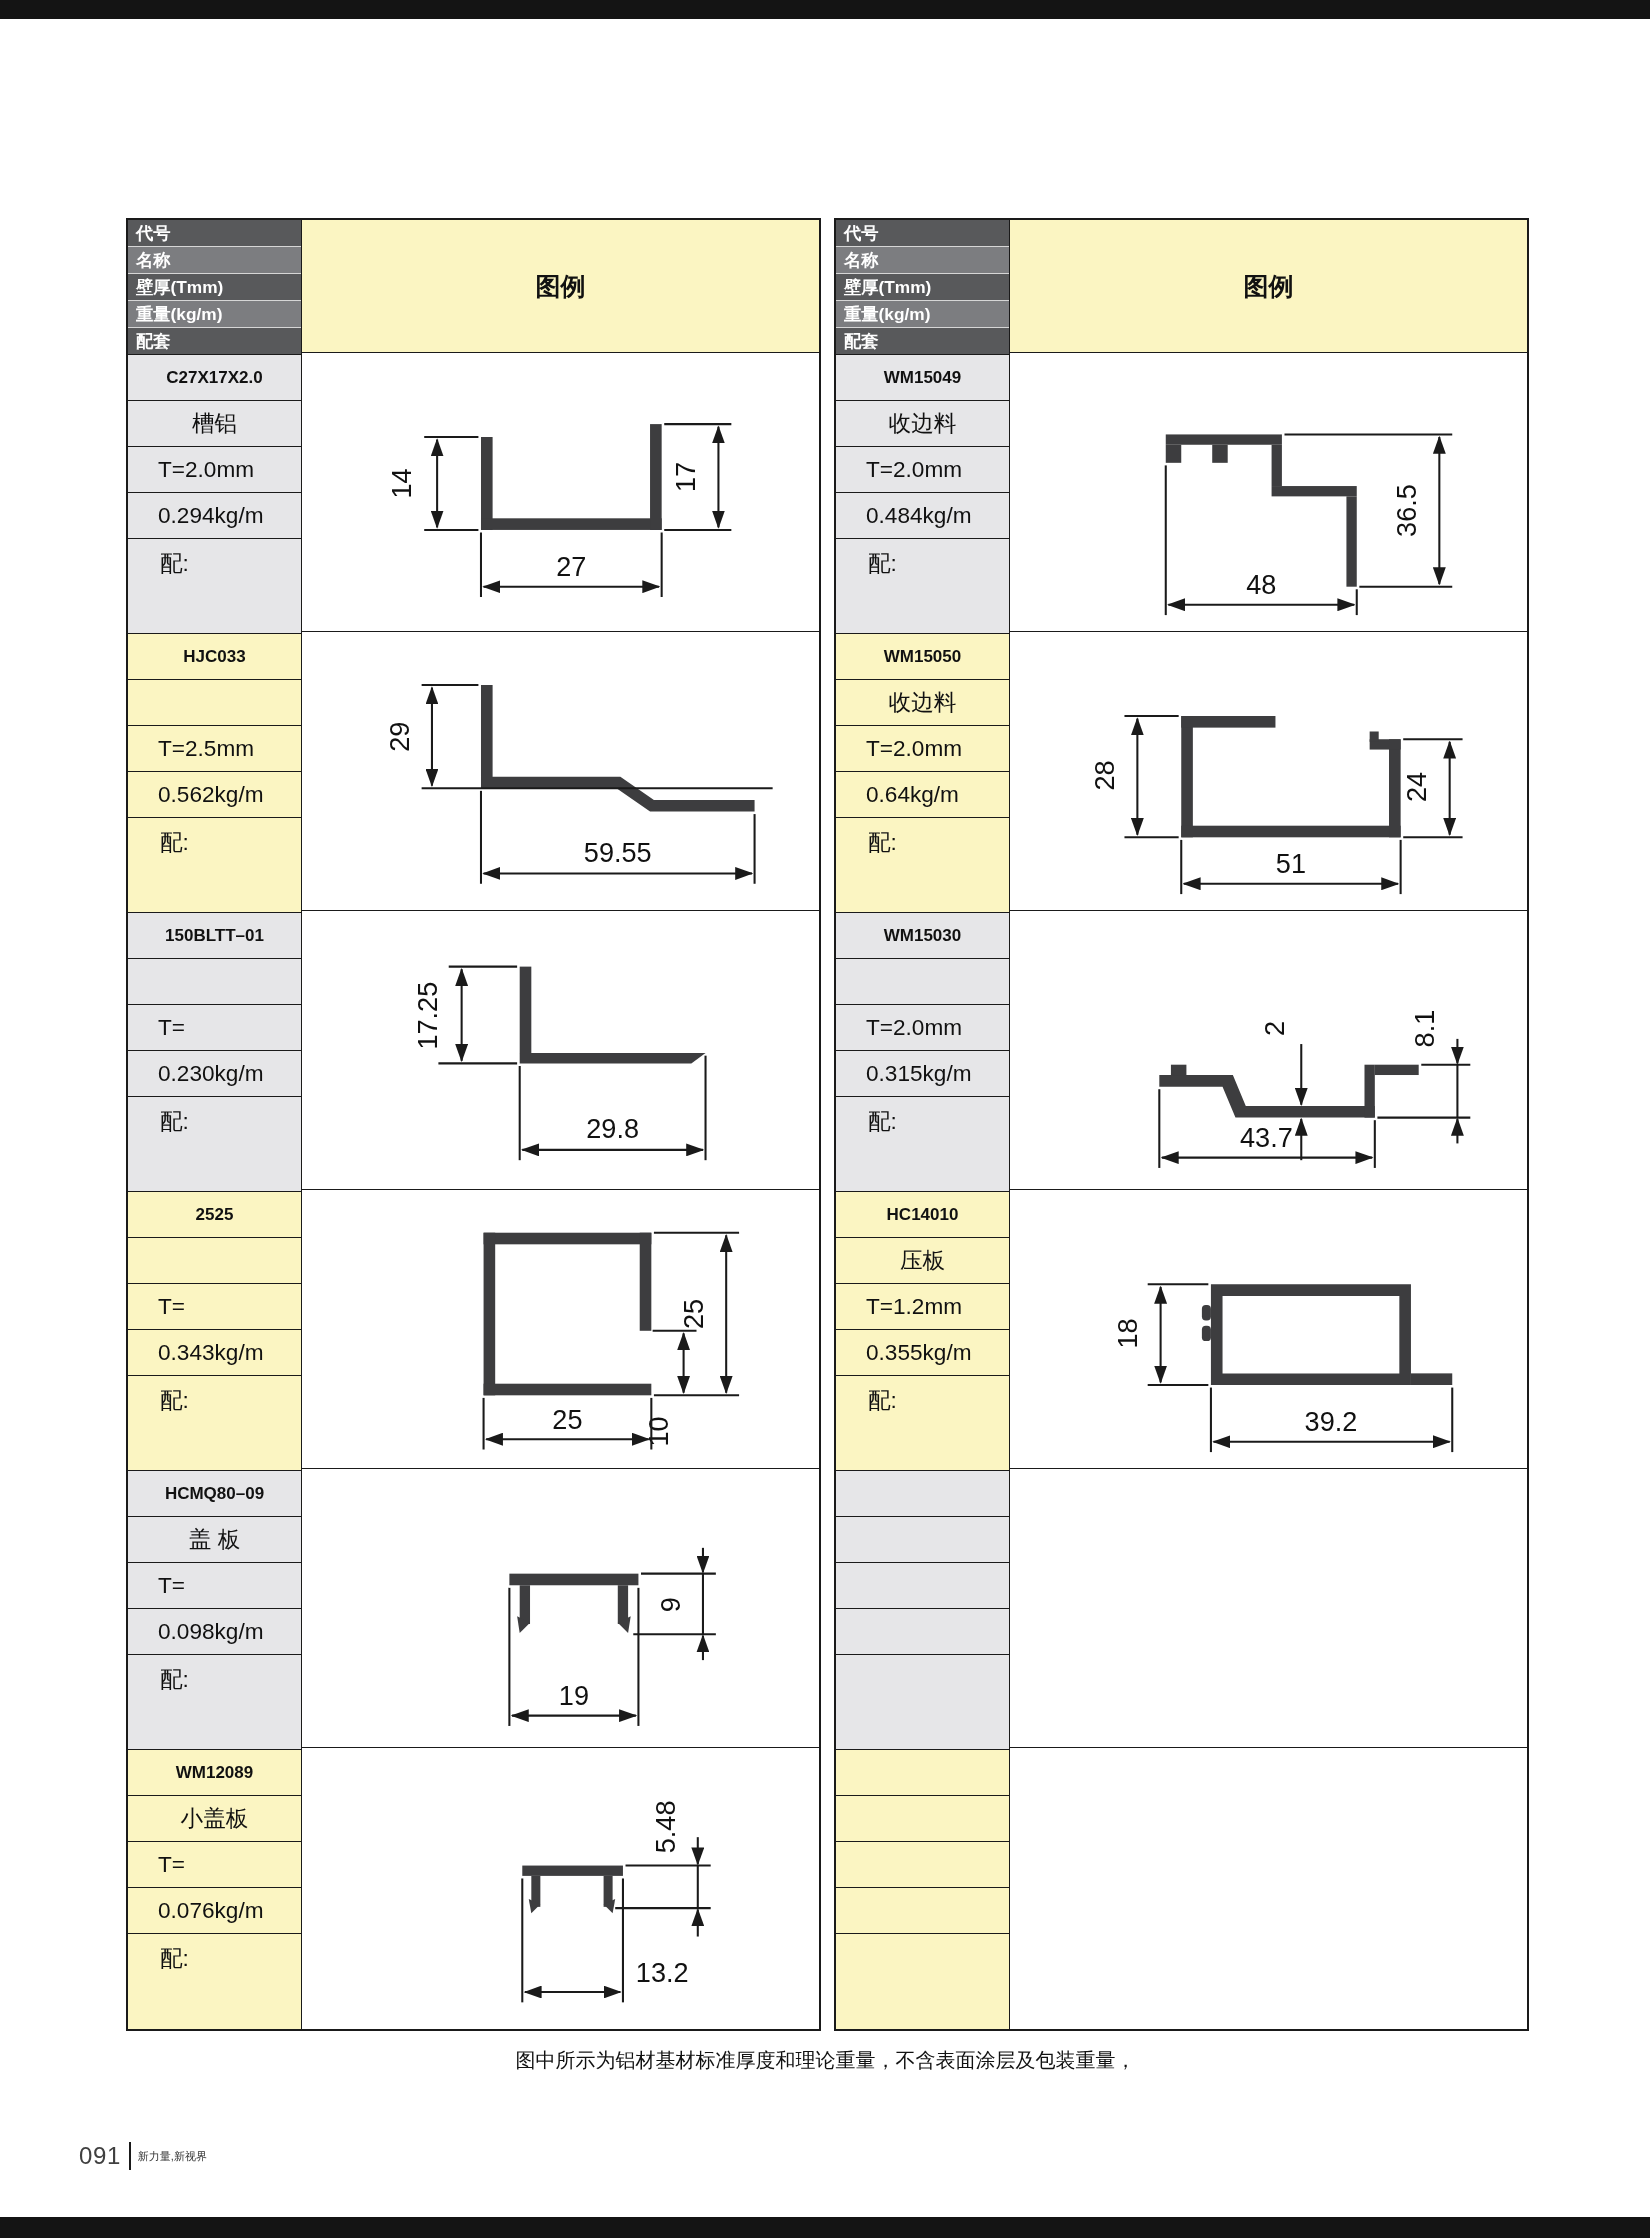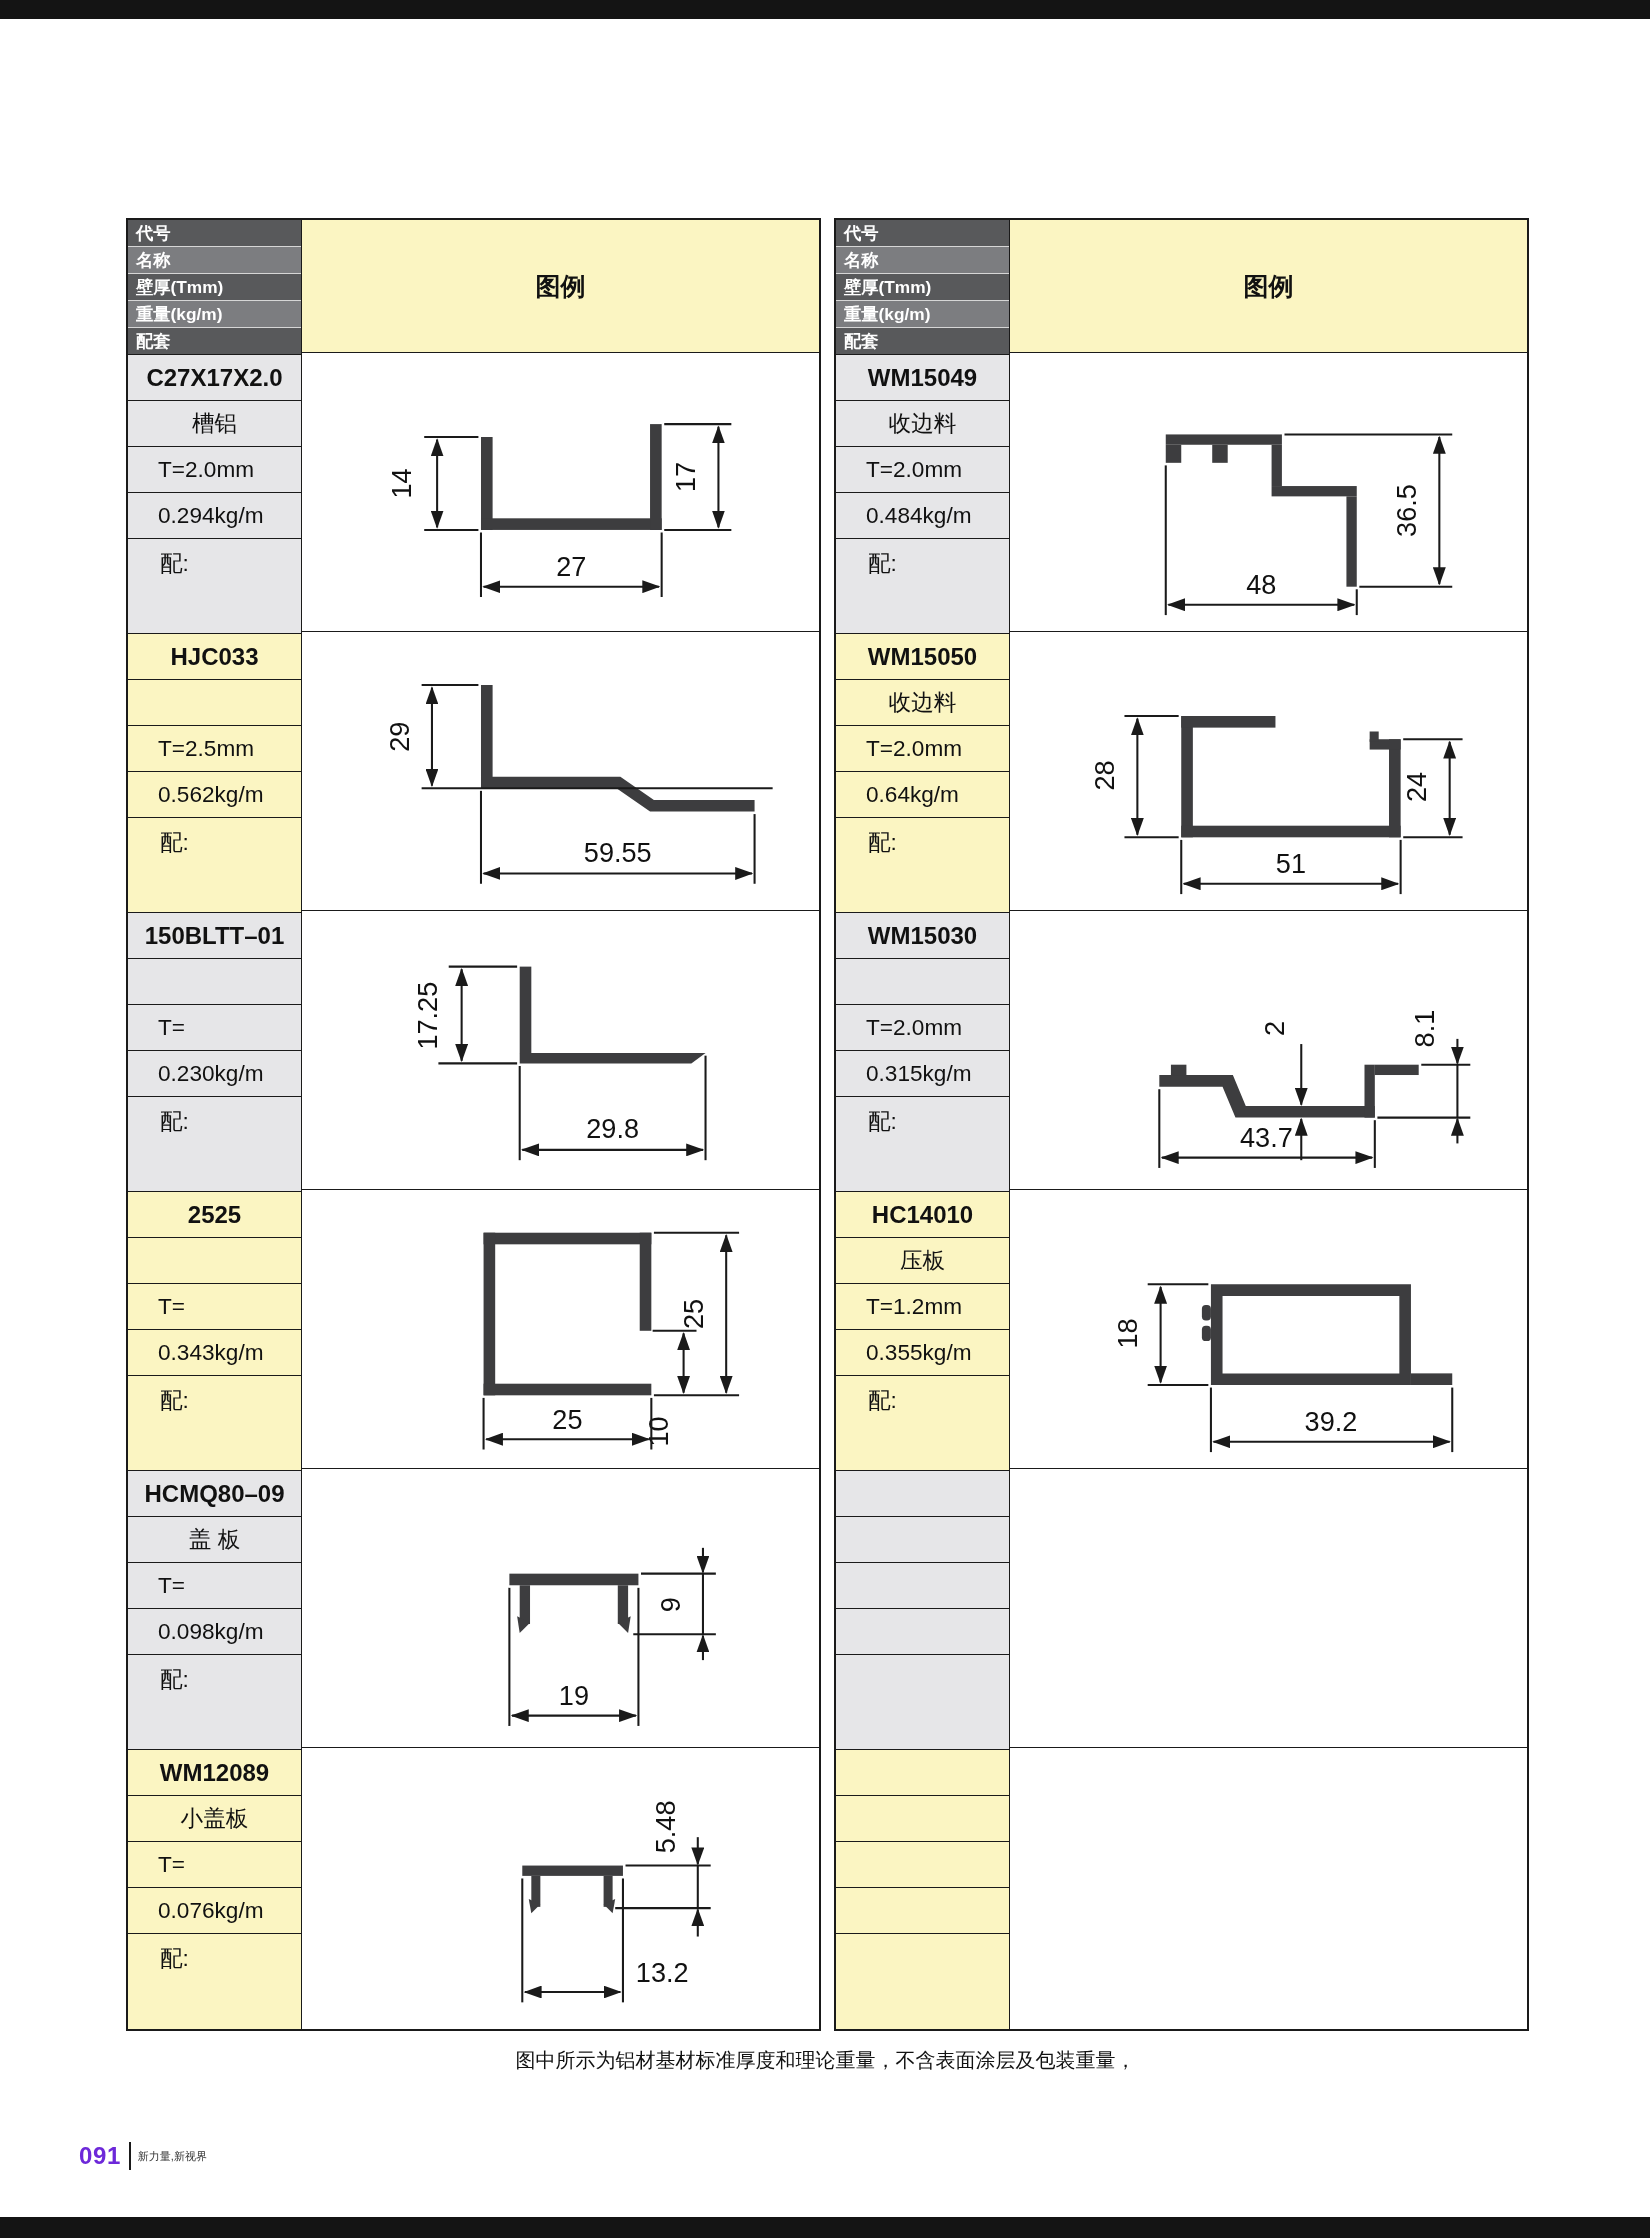--- a/index.html
+++ b/index.html
@@ -14,39 +14,39 @@
   .cat-table.rgt{left:834px;}
   .labels{width:174px;border-right:1.3px solid #1a1a1a;box-sizing:border-box;flex:0 0 174px;}
   .dcol{flex:1;display:flex;flex-direction:column;text-align:right;}
   .hcell{height:27px;box-sizing:border-box;background:#58595b;color:#fff;font-weight:bold;
          font-size:17.3px;display:flex;align-items:center;padding-left:8px;
          border-bottom:1.3px solid #d6d6d6;text-align:center;}
   .hcell.alt{background:#7c7d80;padding-left:8px;}
   .hcell.lasth{border-bottom:1.3px solid #1a1a1a;}
   .cell{box-sizing:border-box;border-bottom:1.3px solid #1a1a1a;display:flex;align-items:center;
         justify-content:center;font-size:22.6px;}
-  .cell.code{height:46px;font-weight:bold;font-size:24px;}
+  .cell.code{height:46px;font-weight:bold;font-size:17px;}
   .cell.name{height:46px;font-size:22.6px;}
   .cell.val{height:46px;justify-content:flex-start;padding-left:30px;}
   .cell.match{height:95px;justify-content:flex-start;align-items:flex-start;padding:9.3px 0 0 32px;}
   .cell.nob{border-bottom:none;}
   .gray{background:#e6e6e8;}
   .yellow{background:#fbf5c2;}
   .dcell{box-sizing:border-box;height:279px;border-bottom:1.3px solid #1a1a1a;background:#fff;
          display:flex;align-items:center;justify-content:center;}
   .dcell.legend{height:133px;background:#fbf5c2;font-size:25px;font-weight:bold;}
   .dcell.nob{border-bottom:none;}
   svg.diag{width:466px;height:271px;}
   .pf{fill:#3d3d3f;stroke:none;}
   .dl{stroke:#1a1a1a;stroke-width:1.6;fill:none;}
   svg.diag text{font-family:"Liberation Sans","DejaVu Sans",sans-serif;font-size:21px;fill:#111;}
   .disclaimer{position:absolute;top:2044px;left:0;width:1651px;text-align:center;
               font-size:20px;line-height:33px;color:#111;}
   .footer{position:absolute;left:79px;top:2142px;display:flex;align-items:center;}
-  .footer .num{font-size:24px;font-weight:bold;color:#6d28d9;letter-spacing:0.7px;}
+  .footer .num{font-size:24px;font-weight:normal;color:#404040;letter-spacing:0.7px;}
   .footer .div{width:2px;height:28px;background:#1a1a1a;margin:0 6.7px 0 8px;}
   .footer .brand{font-size:11px;color:#333;text-align:center;}
 </style>
 </head>
 <body>
 
 <svg width="0" height="0" style="position:absolute">
   <defs>
     <marker id="dimarr" markerWidth="14" markerHeight="10" refX="13" refY="5" orient="auto-start-reverse" markerUnits="userSpaceOnUse">
       <path d="M0,0 L14,5 L0,10 z" fill="#1a1a1a"></path>

